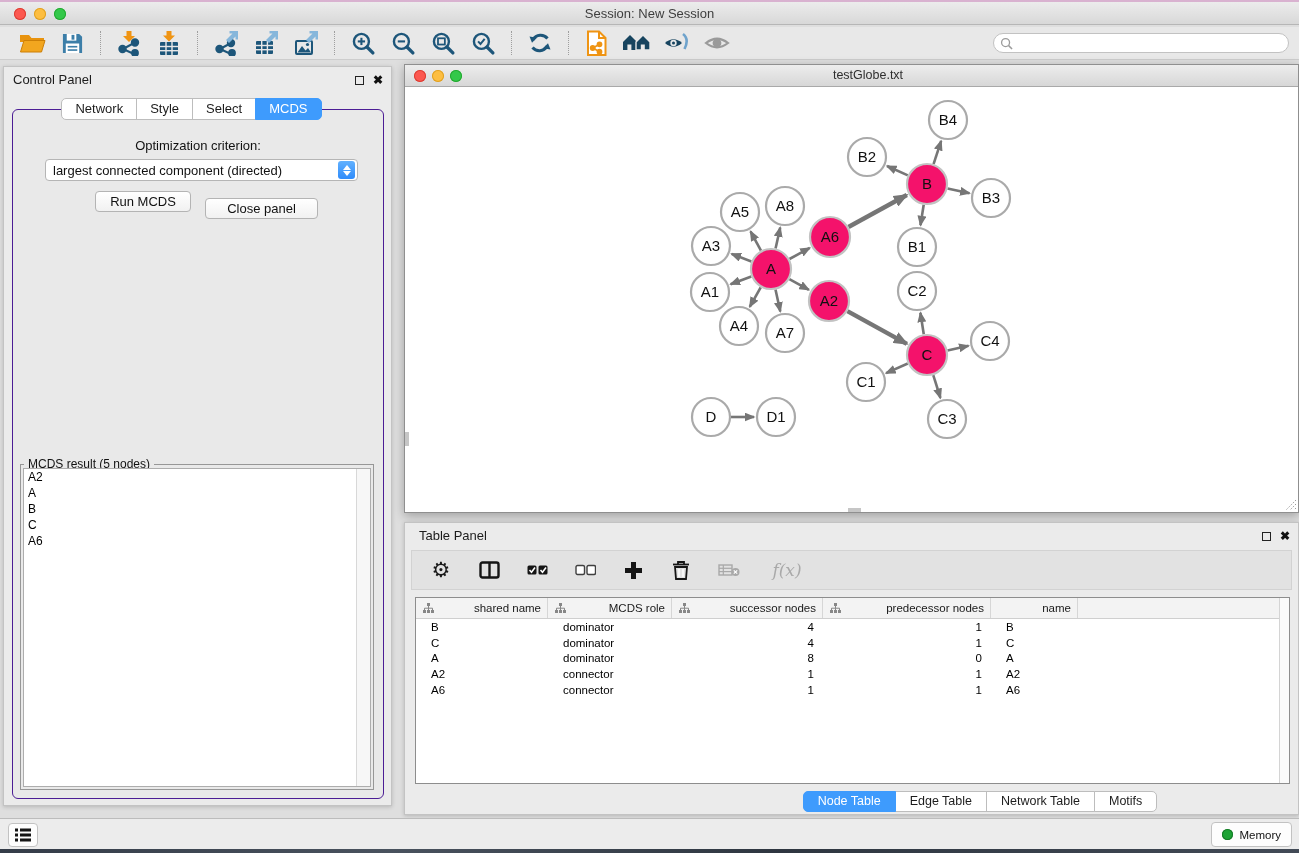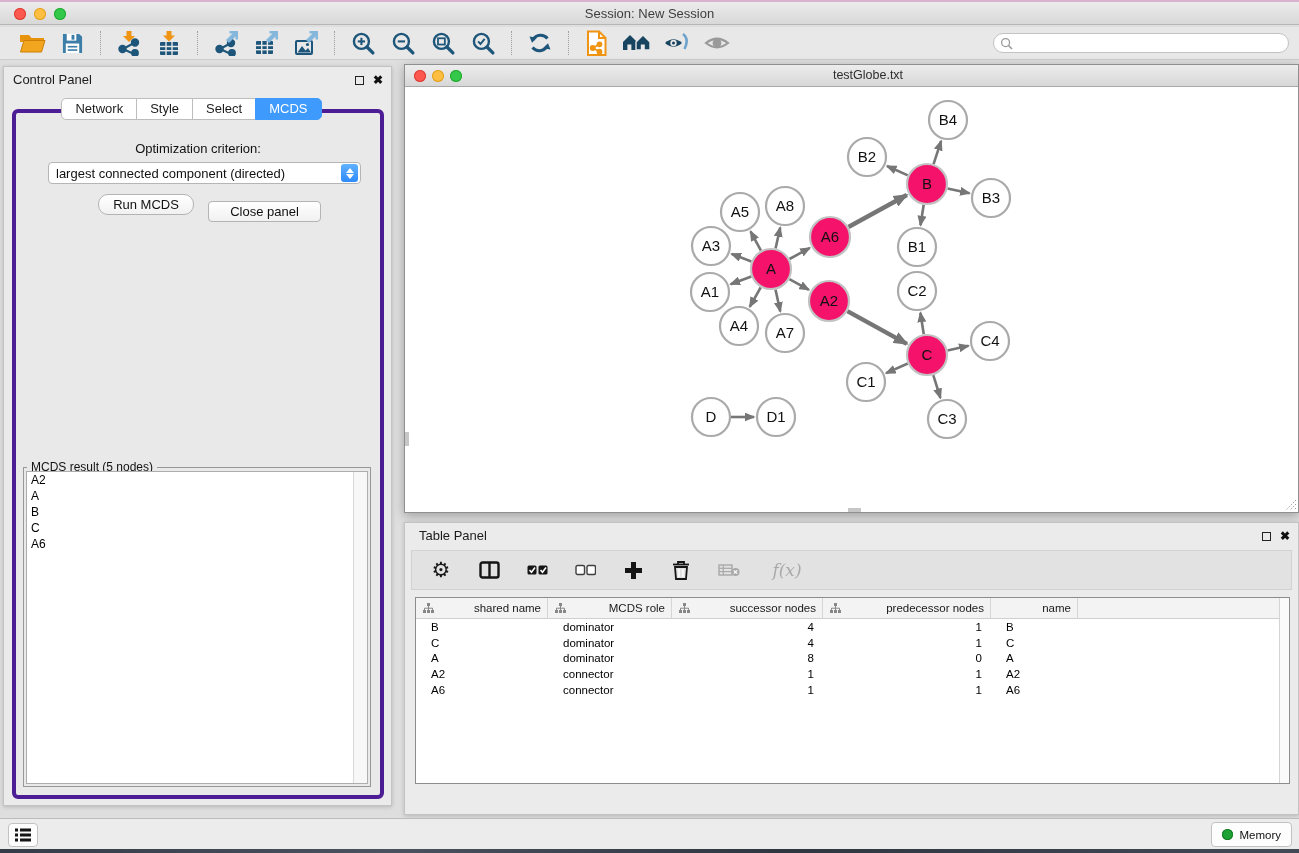--- a/index.html
+++ b/index.html
@@ -51,21 +51,21 @@
   .seg-tab {
     padding:2px 13px 3px; font-size:13px; color:#1c1c1c; background:#fff;
     border:1px solid #bdbdbd; margin-left:-1px; position:relative; white-space:nowrap;
   }
   .seg-tab:first-child { border-radius:5px 0 0 5px; margin-left:0; }
   .seg-tab:last-child  { border-radius:0 5px 5px 0; }
   .seg-tab.selected { background:#3e9bfd; color:#fff; border-color:#3e9bfd; z-index:4; }
   .cp-tabs { top:31px; }
   .cp-pane {
     position:absolute; left:8px; right:7px; top:42px; bottom:6px;
-    border:4px solid #4c1d95; border-radius:6px; background:#e9e9e9;
+    border:1px solid #4c1d95; border-radius:6px; background:#e9e9e9;
   }
   .opt-label { position:absolute; top:28px; left:0; right:0; text-align:center;
     font-size:13px; color:#111; }
   .opt-select {
     position:absolute; top:49px; left:32px; width:313px; height:22px;
     background:#fff; border:1px solid #b5b5b5; border-radius:4px;
     display:flex; align-items:center; font-size:13px; color:#111;
   }
   .opt-select .sel-text { flex:1; padding-left:7px; white-space:nowrap; overflow:hidden; }
   .stepper {
@@ -73,21 +73,21 @@
     background:linear-gradient(#62b1fe,#2e8bfb);
     display:flex; flex-direction:column; align-items:center; justify-content:center; gap:1px;
   }
   .stepper .up   { width:0; height:0; border-left:4px solid transparent; border-right:4px solid transparent; border-bottom:5px solid #fff; }
   .stepper .down { width:0; height:0; border-left:4px solid transparent; border-right:4px solid transparent; border-top:5px solid #fff; }
   .cp-btn {
     position:absolute; height:21px; background:linear-gradient(#ffffff,#f1f1f1);
     border:1px solid #b4b4b4; border-radius:4px; font-size:13px; color:#111;
     font-family:"Liberation Sans",sans-serif; text-align:center;
   }
-  .run-btn   { left:82px;  top:81px; width:96px;border-radius:10px; }
+  .run-btn   { left:82px;  top:81px; width:96px; }
   .close-btn { left:192px; top:88px; width:113px; }
   .result-group { position:absolute; left:7px; right:9px; top:354px; bottom:8px;
     border:1px solid #979797; }
   .result-legend { position:absolute; top:-8px; left:3px; background:#e9e9e9;
     padding:0 4px; font-size:12px; color:#111; }
   .result-list { position:absolute; left:2px; right:2px; top:3px; bottom:2px;
     background:#fff; border:1px solid #adadad; overflow:hidden; }
   .result-scroll { position:absolute; right:0; top:0; bottom:0; width:14px;
     border-left:1px solid #d8d8d8; background:#f7f7f7; }
   .result-item { font-size:12px; line-height:16px; padding-left:4px; color:#000; }
@@ -651,20 +651,26 @@
         <div class="tp-row">
           <div class="tp-cell left" style="width: 132px;">A6</div>
           <div class="tp-cell left" style="width: 124px;">connector</div>
           <div class="tp-cell right" style="width: 151px;">1</div>
           <div class="tp-cell right" style="width: 168px;">1</div>
           <div class="tp-cell left" style="width: 87px;">A6</div>
         </div>
       </div>
     <div class="tp-vscroll"></div>
   </div>
+  <div class="seg-tabs tp-tabs" id="tp-tabs">
+      <div class="seg-tab selected">Node Table</div>
+      <div class="seg-tab">Edge Table</div>
+      <div class="seg-tab">Network Table</div>
+      <div class="seg-tab">Motifs</div>
+    </div>
 </div>
 
 <div class="status-bar">
   <div class="sb-btn">
     <svg width="16" height="14" viewBox="0 0 16 14">
       <g fill="#151515">
         <rect x="0" y="0.5" width="3" height="3"></rect>
           <rect x="5" y="0.5" width="11" height="3"></rect>
         <rect x="0" y="5.5" width="3" height="3"></rect>
           <rect x="5" y="5.5" width="11" height="3"></rect>

